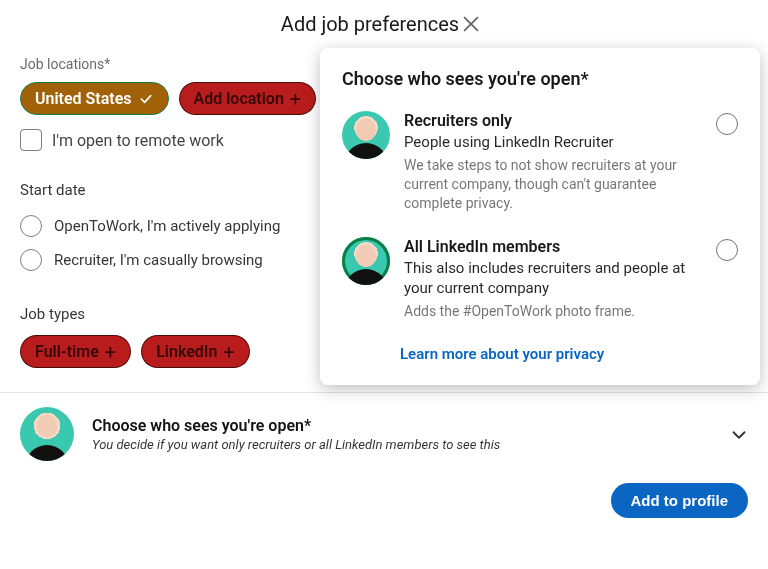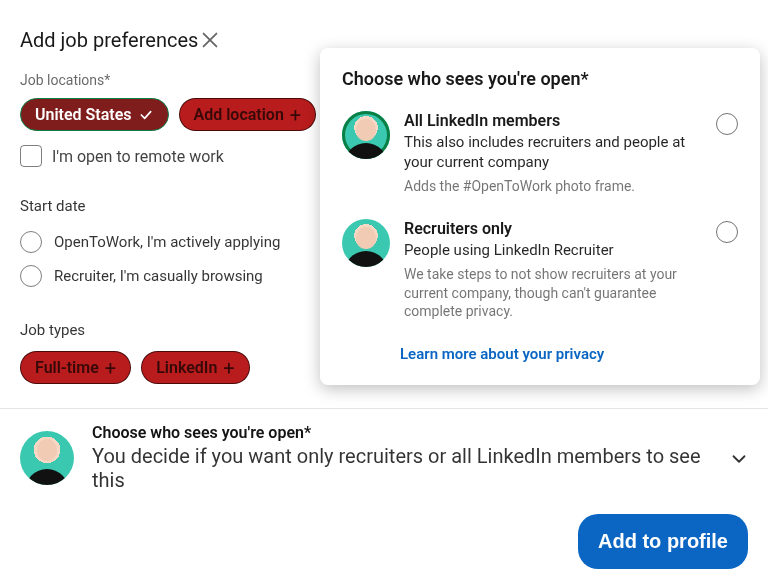--- a/index.html
+++ b/index.html
@@ -7,35 +7,35 @@
     font-family: -apple-system, BlinkMacSystemFont, "Segoe UI", Roboto, Helvetica, Arial, sans-serif;
     width: 768px;
     height: 569px;
     background: #fff;
     color: rgba(0,0,0,0.9);
     position: relative;
     overflow: hidden;
   }
   .modal-header {
     display: flex;
-    justify-content: flex-start;
+    justify-content: center;
     align-items: center;
-    padding: 28px 24px 10px 20px;
+    padding: 12px 24px 10px 20px;
   }
   .modal-title { font-size: 20px; font-weight: 400; color: rgba(0,0,0,0.9); }
   .close-icon { width:24px; height:24px; color:rgba(0,0,0,0.6); cursor:pointer; display:flex; align-items:center; justify-content:center;}
   .section-label { font-size:14px; color: rgba(0,0,0,0.6); margin: 10px 0 10px 20px;}
   .tag-row { display:flex; gap:10px; padding:0 20px; align-items:center; flex-wrap:wrap;}
   .chip {
     display:inline-flex; align-items:center; gap:6px;
     border-radius: 20px; padding: 6px 14px; font-size:16px; font-weight:600;
     border:1px solid rgba(0,0,0,0.6); background:#b91c1c; color:rgba(0,0,0,0.7);
     cursor:pointer;
   }
-  .chip.sel { background:#7f1d1d; color:#fff; border-color:#0a7f45; }
+  .chip.sel { background:#a16207; color:#fff; border-color:#0a7f45; }
   .chip .plus { font-weight:400; font-size:20px; line-height:16px; }
   .checkbox-row { display:flex; align-items:center; gap:10px; padding:14px 20px 6px;}
   .cb { width:22px; height:22px; border:1px solid rgba(0,0,0,0.5); border-radius:4px; cursor:pointer;}
   .cb-label { font-size:16px; color:rgba(0,0,0,0.75);}
   .radio-row { display:flex; align-items:center; gap:12px; padding:6px 20px;}
   .radio { width:22px; height:22px; border:1px solid rgba(0,0,0,0.5); border-radius:50%; cursor:pointer; flex-shrink:0;}
   .radio-label { font-size:15px; color:rgba(0,0,0,0.8);}
   .start-date-heading { font-size:15px; color:rgba(0,0,0,0.8); margin:24px 0 10px 20px; font-weight:400;}
   .jobtypes-heading { font-size:15px; color:rgba(0,0,0,0.8); margin:28px 0 12px 20px; font-weight:400;}
 
@@ -67,27 +67,27 @@
   .learn-link { color:#0a66c2; font-weight:600; font-size:15px; cursor:pointer; margin-left:58px;}
 
   .footer-sep { border-top:1px solid rgba(0,0,0,0.1); margin-top:24px;}
   .footer-row {
     display:flex; align-items:center; gap:18px;
     padding: 14px 20px 12px 20px;
   }
   .footer-row .avatar { width:54px; height:54px; }
   .fr-text { flex:1; }
   .fr-title { font-size:16px; font-weight:600; color:rgba(0,0,0,0.92);}
-  .fr-sub { font-size:20px; color:rgba(0,0,0,0.8); margin-top:2px;}
+  .fr-sub { font-size:13px; color:rgba(0,0,0,0.8); margin-top:2px;font-style:italic;}
   .caret { width:20px; height:20px; color:rgba(0,0,0,0.8);}
 
   .action-bar { display:flex; justify-content:flex-end; padding:10px 20px 0 0;}
   .primary-btn {
     background:#0a66c2; color:#fff; border:none; border-radius:20px;
-    padding:16px 20px; font-size:20px; font-weight:600; cursor:pointer;
+    padding:9px 20px; font-size:15px; font-weight:600; cursor:pointer;
   }
   svg { display:block; }
 </style>
 </head>
 <body>
 
 <div class="modal-header">
   <div class="modal-title">Add job preferences</div>
   <div class="close-icon">
     <svg viewBox="0 0 24 24" width="22" height="22">
@@ -136,41 +136,41 @@
   <div class="chip">
     <span>LinkedIn</span>
     <span class="plus">+</span>
   </div>
 </div>
 
 <div class="popover">
   <div class="pop-title">Choose who sees you're open*</div>
 
   <div class="opt">
+    <div class="avatar">
+      <div class="head"></div>
+        <div class="body"></div>
+    </div>
+    <div class="opt-body">
+      <div class="opt-title">Recruiters only</div>
+      <div class="opt-sub">People using LinkedIn Recruiter</div>
+      <div class="opt-note">We take steps to not show recruiters at your current company, though can't guarantee complete privacy.</div>
+    </div>
+    <div class="opt-radio"></div>
+  </div>
+
+  <div class="opt">
     <div class="avatar framed">
       <div class="head"></div>
         <div class="body"></div>
     </div>
     <div class="opt-body">
       <div class="opt-title">All LinkedIn members</div>
       <div class="opt-sub">This also includes recruiters and people at your current company</div>
       <div class="opt-note">Adds the #OpenToWork photo frame.</div>
-    </div>
-    <div class="opt-radio"></div>
-  </div>
-
-  <div class="opt">
-    <div class="avatar">
-      <div class="head"></div>
-        <div class="body"></div>
-    </div>
-    <div class="opt-body">
-      <div class="opt-title">Recruiters only</div>
-      <div class="opt-sub">People using LinkedIn Recruiter</div>
-      <div class="opt-note">We take steps to not show recruiters at your current company, though can't guarantee complete privacy.</div>
     </div>
     <div class="opt-radio"></div>
   </div>
 
   <div class="learn-link">Learn more about your privacy</div>
 </div>
 
 <div class="footer-sep"></div>
 <div class="footer-row">
   <div class="avatar">

